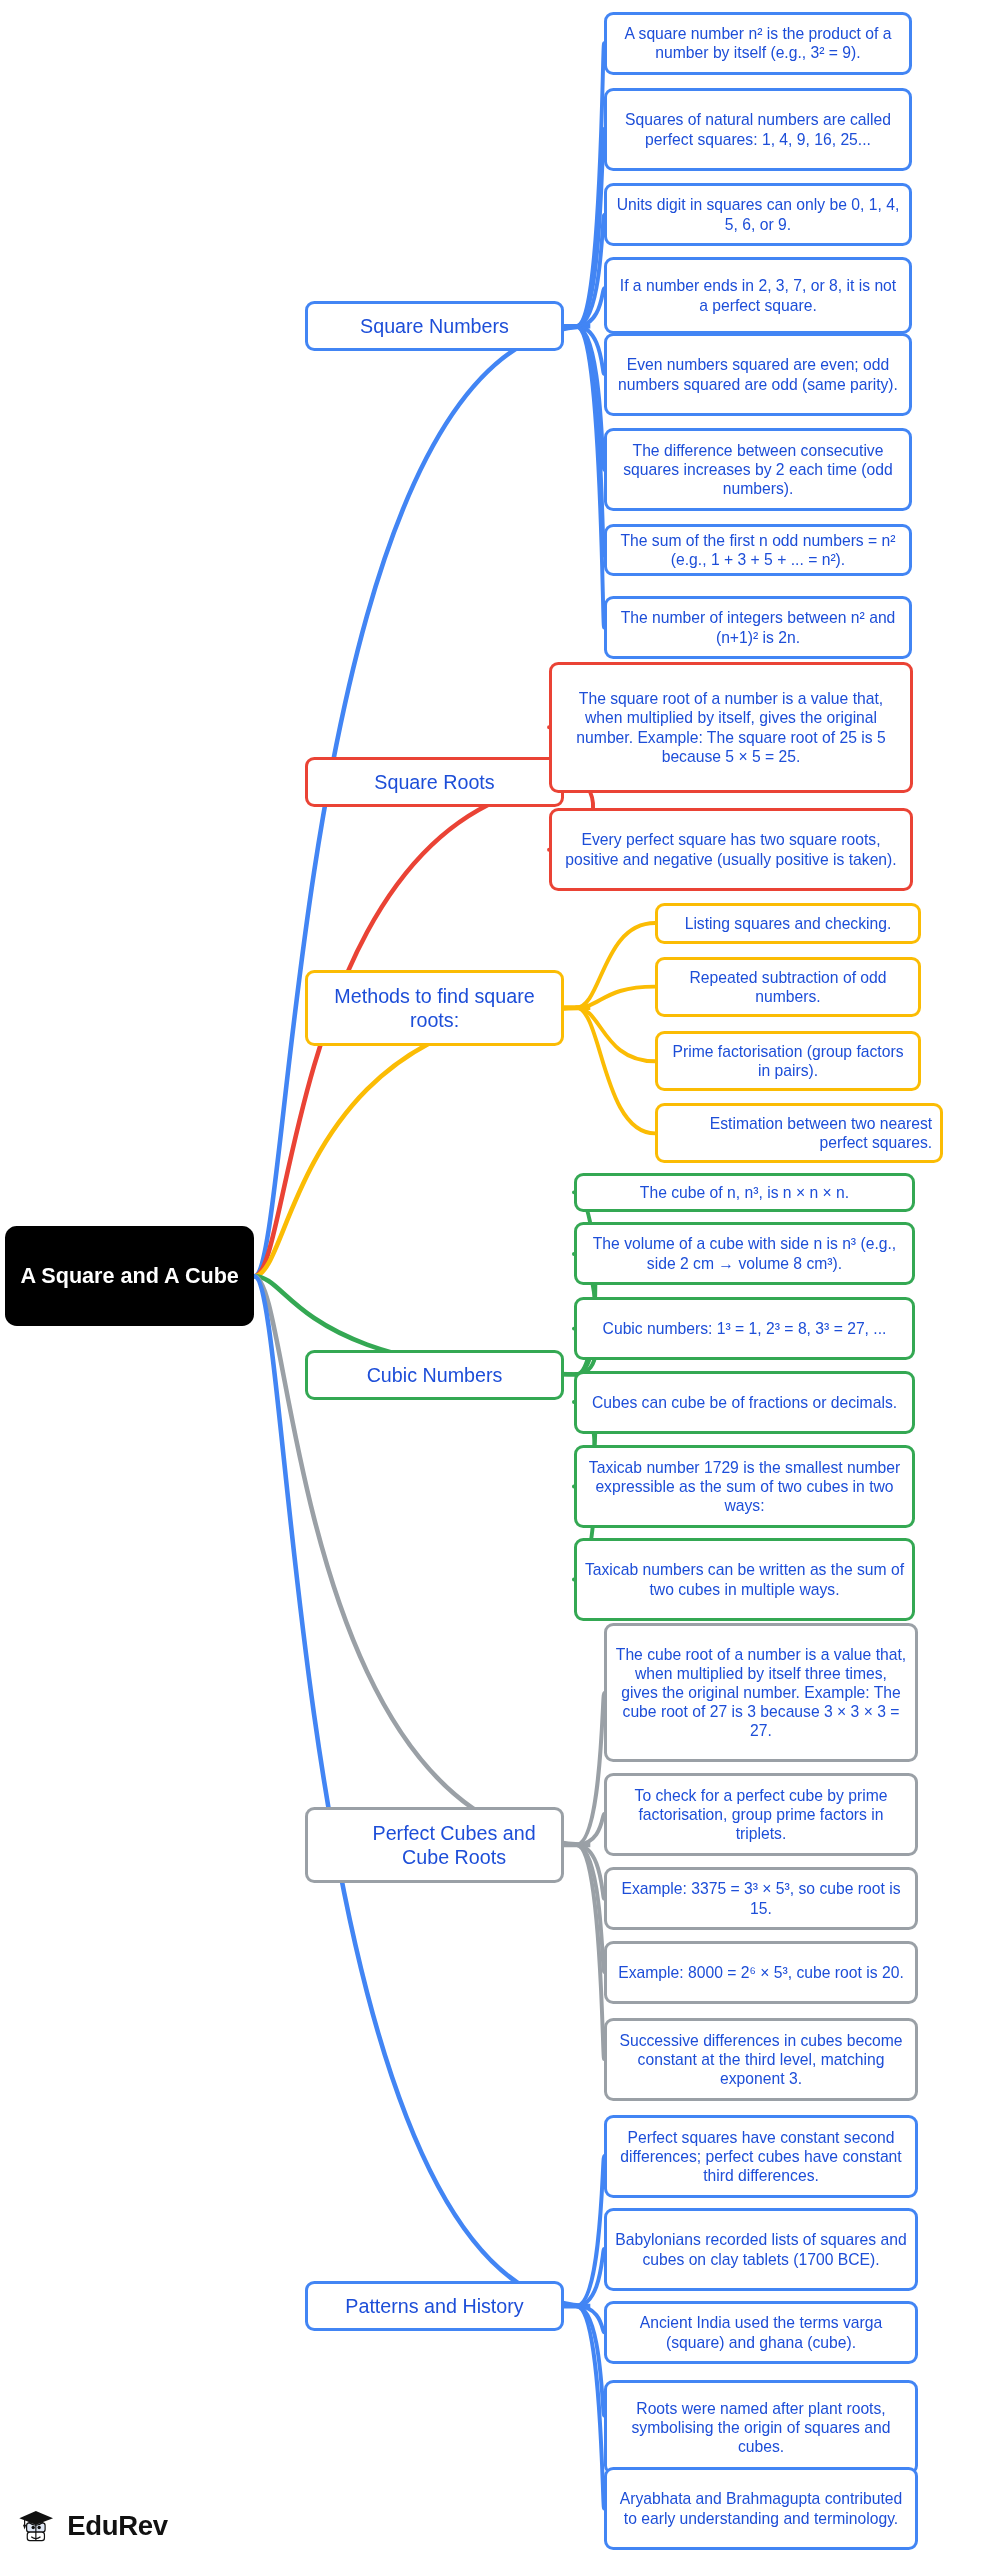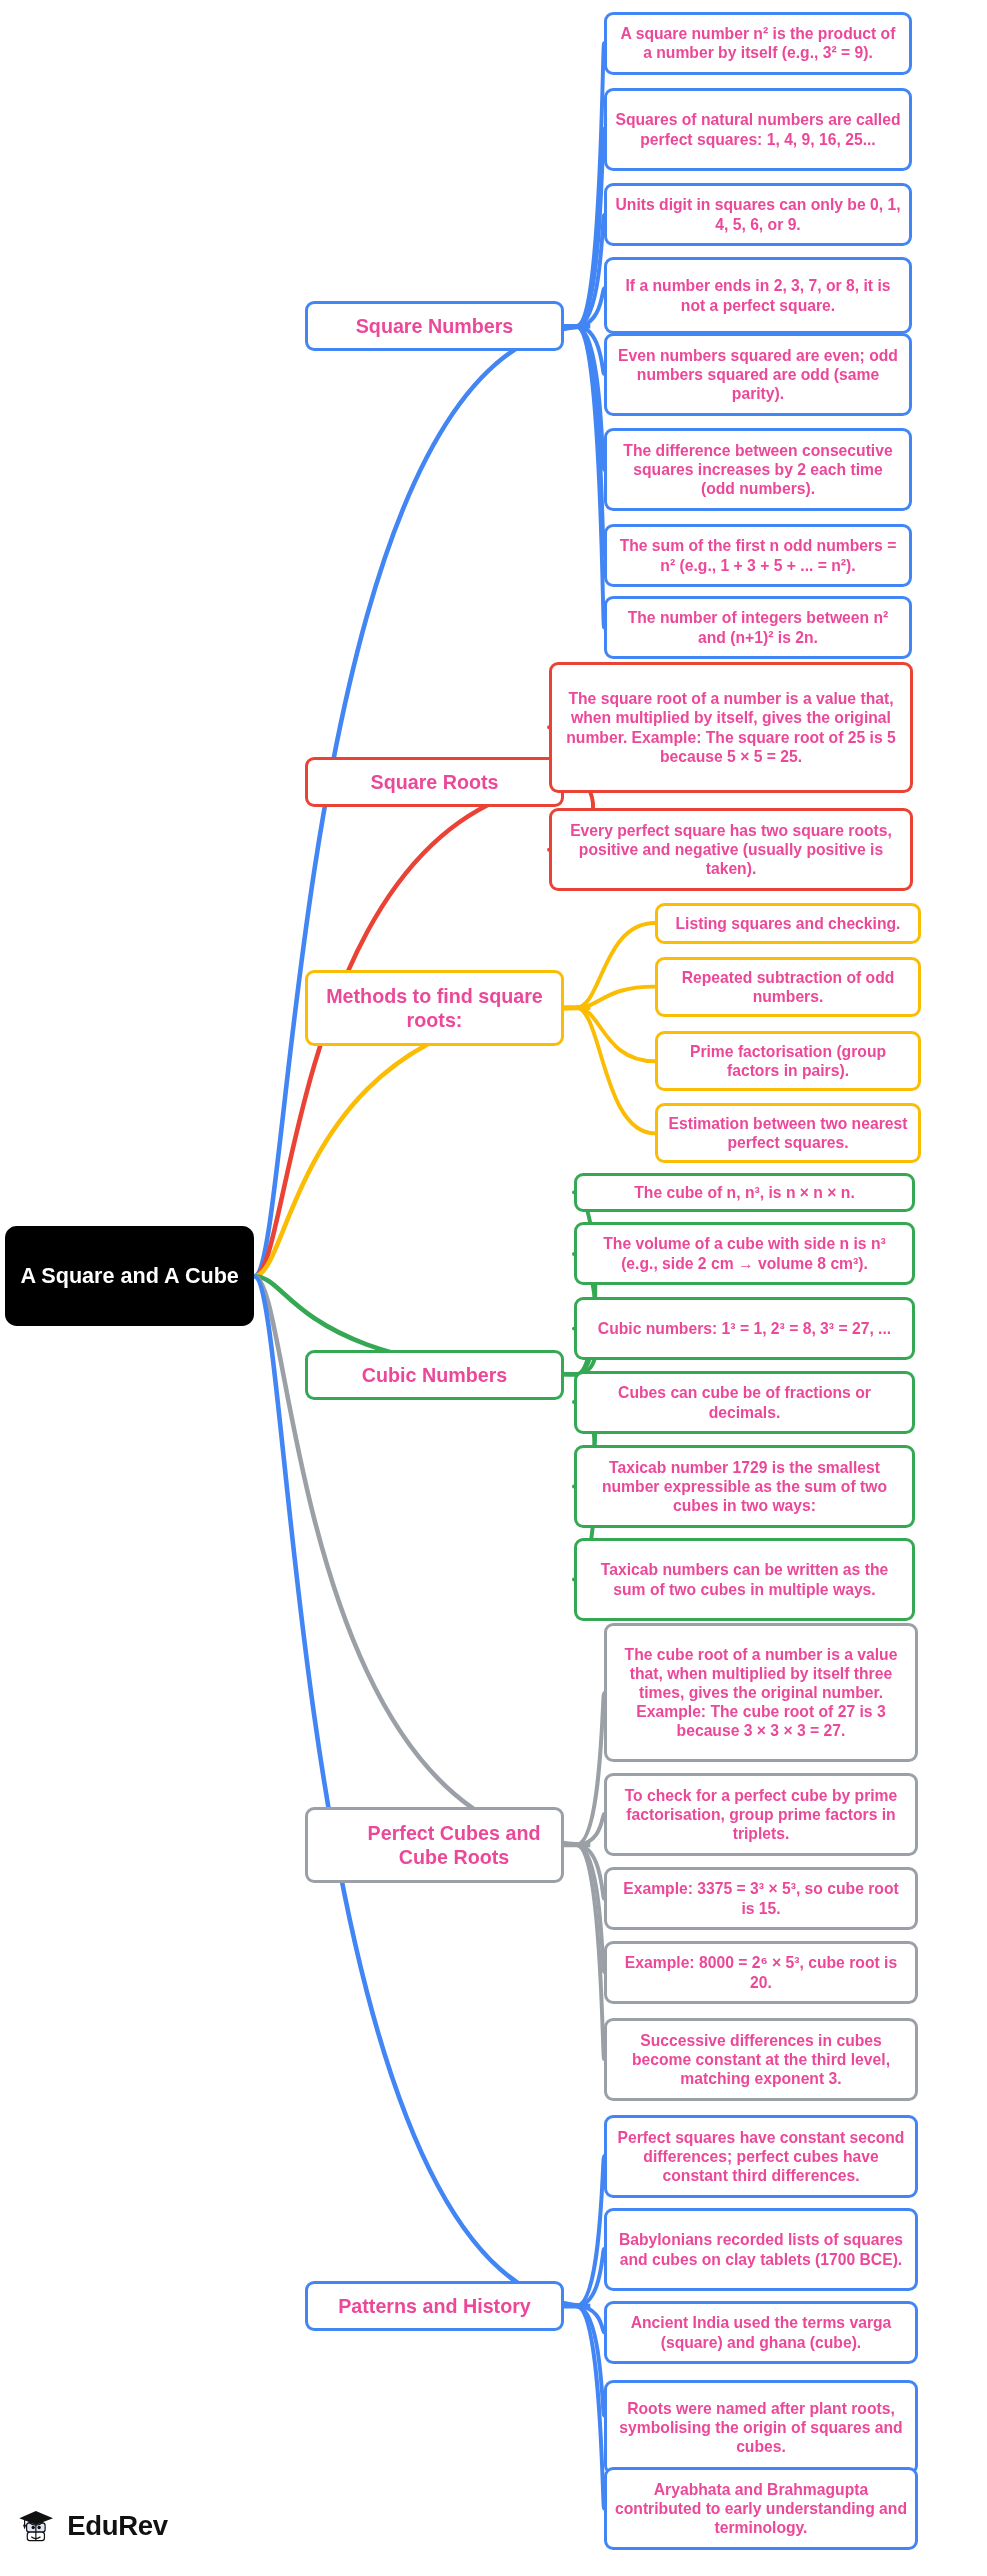--- a/index.html
+++ b/index.html
@@ -24,25 +24,24 @@
   .node {
     position: absolute;
     background: #ffffff;
     border-style: solid;
     border-width: 3.3px;
     border-radius: 9.2px;
     display: flex;
     align-items: center;
     justify-content: center;
     text-align: center;
-    color: #ec4899;
+    color: #1d4ed8;
     line-height: 1.22;
     padding: 3.9px 7.9px;
     z-index: 5;
-    font-weight: bold;
   }
   .root-node {
     position: absolute;
     background: #000000;
     color: #ffffff;
     border-radius: 11.8px;
     display: flex;
     align-items: center;
     justify-content: center;
     text-align: center;
@@ -140,21 +139,21 @@
       </div>
       <div class="node leaf-node c-blue" style="left: 604px; top: 257px; width: 308px; height: 77px;">
         <span>If a number ends in 2, 3, 7, or 8, it is not a perfect square.</span>
       </div>
       <div class="node leaf-node c-blue" style="left: 604px; top: 333px; width: 308px; height: 83px;">
         <span>Even numbers squared are even; odd numbers squared are odd (same parity).</span>
       </div>
       <div class="node leaf-node c-blue" style="left: 604px; top: 428px; width: 308px; height: 83px;">
         <span>The difference between consecutive squares increases by 2 each time (odd numbers).</span>
       </div>
-      <div class="node leaf-node c-blue" style="left: 604px; top: 524px; width: 308px; height: 63px;">
+      <div class="node leaf-node c-blue" style="left: 604px; top: 524px; width: 308px; height: 52px;">
         <span>The sum of the first n odd numbers = n² (e.g., 1 + 3 + 5 + ... = n²).</span>
       </div>
       <div class="node leaf-node c-blue" style="left: 604px; top: 596px; width: 308px; height: 63px;">
         <span>The number of integers between n² and (n+1)² is 2n.</span>
       </div>
       <div class="node branch-node c-red" style="left: 305px; top: 757px; width: 259px; height: 50px;">
         <span>Square Roots</span>
       </div>
       <div class="node leaf-node c-red" style="left: 549px; top: 662px; width: 364px; height: 131px;">
         <span>The square root of a number is a value that, when multiplied by itself, gives the original number. Example: The square root of 25 is 5 because 5 × 5 = 25.</span>
@@ -167,21 +166,21 @@
       </div>
       <div class="node leaf-node c-yellow" style="left: 655px; top: 903px; width: 266px; height: 41px;">
         <span>Listing squares and checking.</span>
       </div>
       <div class="node leaf-node c-yellow" style="left: 655px; top: 957px; width: 266px; height: 60px;">
         <span>Repeated subtraction of odd numbers.</span>
       </div>
       <div class="node leaf-node c-yellow" style="left: 655px; top: 1031px; width: 266px; height: 60px;">
         <span>Prime factorisation (group factors in pairs).</span>
       </div>
-      <div class="node leaf-node c-yellow" style="left: 655px; top: 1103px; width: 266px; height: 60px;">
+      <div class="node leaf-node c-yellow" style="left: 655px; top: 1103px; width: 288px; height: 60px; text-align: right;">
         <span>Estimation between two nearest perfect squares.</span>
       </div>
       <div class="node branch-node c-green" style="left: 305px; top: 1350px; width: 259px; height: 50px;">
         <span>Cubic Numbers</span>
       </div>
       <div class="node leaf-node c-green" style="left: 574px; top: 1173px; width: 341px; height: 39px;">
         <span>The cube of n, n³, is n × n × n.</span>
       </div>
       <div class="node leaf-node c-green" style="left: 574px; top: 1222px; width: 341px; height: 63px;">
         <span>The volume of a cube with side n is n³ (e.g., side 2 cm → volume 8 cm³).</span>

